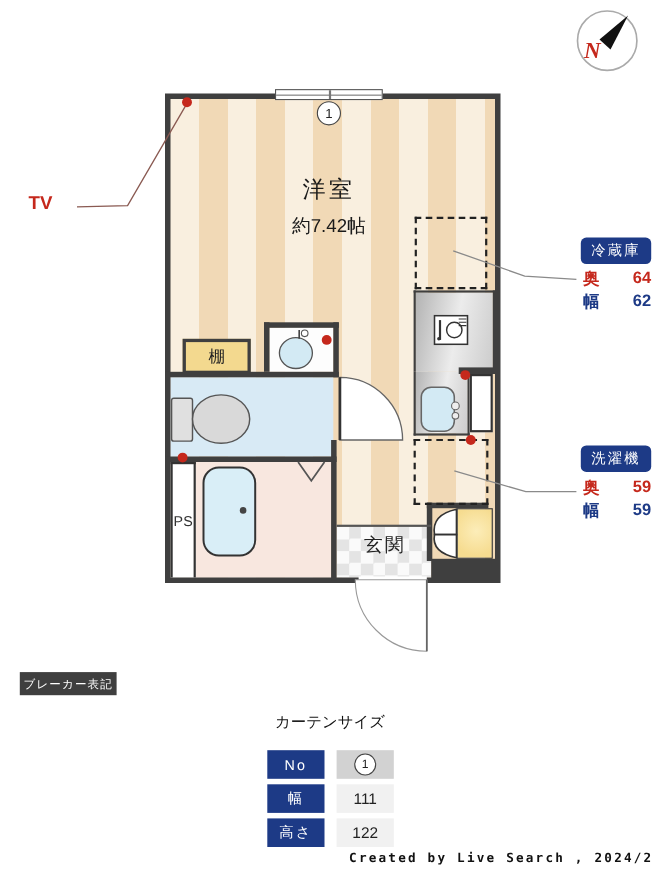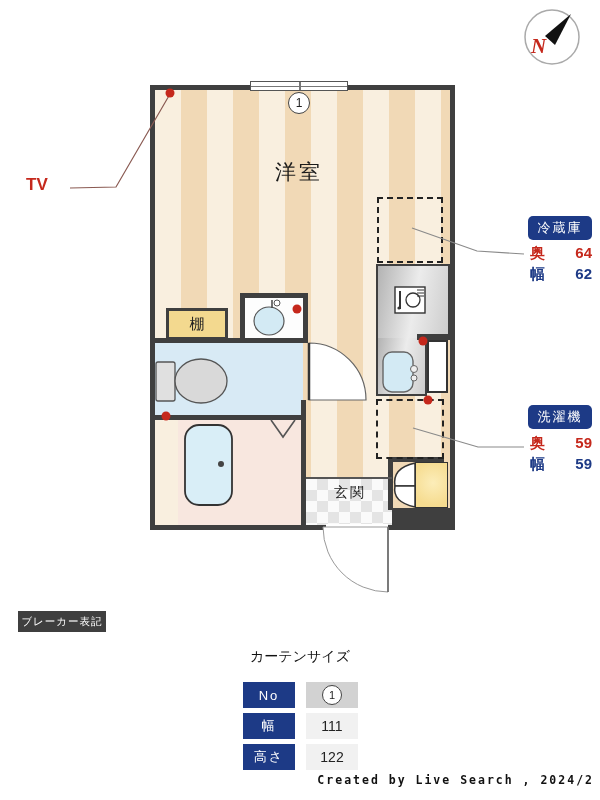--- a/index.html
+++ b/index.html
@@ -34,21 +34,21 @@
   .window-mid{position:absolute;left:0;top:50%;width:100%;height:1px;background:#777;}
   .window-tick{position:absolute;left:50%;top:0;width:1.5px;height:100%;background:#777;}
   .num-circle{width:22px;height:22px;border:1.4px solid #444;border-radius:50%;background:#fff;
               display:flex;align-items:center;justify-content:center;font-size:12px;color:#222;z-index:6;}
   .win-no{left:288px;top:92px;}
   .svg-layer{left:0;top:0;width:600px;height:800px;z-index:5;pointer-events:none;}
   .compass{left:520px;top:5px;width:64px;height:64px;z-index:6;}
   
   .room-label{left:249px;top:158px;width:100px;text-align:center;font-size:21px;letter-spacing:3px;z-index:6;}
   .size-label{left:239px;top:194px;width:120px;text-align:center;font-size:17px;z-index:6;}
-  .genkan-label{left:318px;top:484px;width:64px;text-align:center;font-size:14px;letter-spacing:2px;color:#222;z-index:6;}
+  .genkan-label{left:318px;top:484px;width:64px;text-align:center;font-size:17px;letter-spacing:2px;color:#222;z-index:6;}
   .tv-label{left:26px;top:175px;font-size:17px;color:var(--red);font-weight:bold;z-index:6;}
   
   .badge{width:64px;height:24px;background:var(--navy);border-radius:5px;color:#fff;font-size:13px;letter-spacing:2px;
          display:flex;align-items:center;justify-content:center;z-index:6;}
   .fridge-badge{left:528px;top:216px;}
   .washer-badge{left:528px;top:405px;}
   .dim-row{width:62px;display:flex;justify-content:space-between;font-size:15px;font-weight:bold;z-index:6;}
   .dim-red{color:var(--red);}
   .dim-blue{color:var(--navy);}
   .fridge-r1{left:530px;top:244px;}
@@ -87,20 +87,23 @@
 
   <div class="abs room-floor toilet-room"></div>
   <div class="abs room-floor vanity-room"></div>
   <div class="abs room-floor bathroom"></div>
   <div class="abs entrance"></div>
 
   <div class="abs counter counter-upper"></div>
   <div class="abs counter counter-lower"></div>
   <div class="abs white-rect"></div>
   <div class="abs closet-yellow"></div>
+  <div class="abs ps-box">
+      <span>PS</span>
+    </div>
   <div class="abs shelf">
       <span>棚</span>
     </div>
 
   <div class="abs plan-outline"></div>
   <div class="abs wall" style="left:150px;top:338px;width:158px;height:5px;"></div>
   <div class="abs wall" style="left:240px;top:293px;width:68px;height:5px;"></div>
   <div class="abs wall" style="left:240px;top:293px;width:5px;height:45px;"></div>
   <div class="abs wall" style="left:303px;top:293px;width:5px;height:50px;"></div>
   <div class="abs wall" style="left:301px;top:400px;width:5px;height:128px;"></div>
@@ -167,20 +170,21 @@
     <circle cx="428" cy="400" r="4.5" fill="#c5281c"></circle>
   </svg>
 
   <svg class="abs compass" viewBox="0 0 64 64">
     <circle cx="32" cy="32" r="27" fill="#fff" stroke="#aaa" stroke-width="1.5"></circle>
     <polygon points="51,9 25,31 35,40" fill="#111"></polygon>
     <text x="11" y="48" font-size="21" font-style="italic" font-weight="bold" fill="#c5281c" font-family="Liberation Serif, serif">N</text>
   </svg>
 
   <div class="abs room-label">洋室</div>
+  <div class="abs size-label">約7.42帖</div>
   <div class="abs genkan-label">玄関</div>
   <div class="abs tv-label">TV</div>
 
   <div class="abs badge fridge-badge">冷蔵庫</div>
   <div class="abs dim-row fridge-r1">
     <span class="dim-red">奥</span>
     <span class="dim-red">64</span>
   </div>
   <div class="abs dim-row fridge-r2">
     <span class="dim-blue">幅</span>

